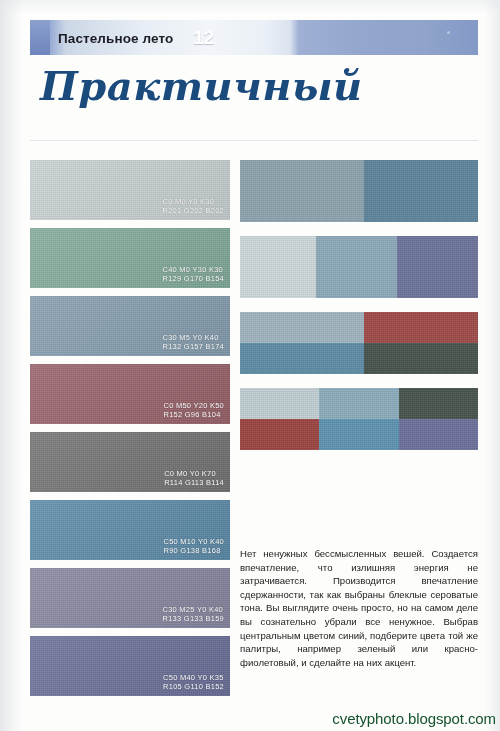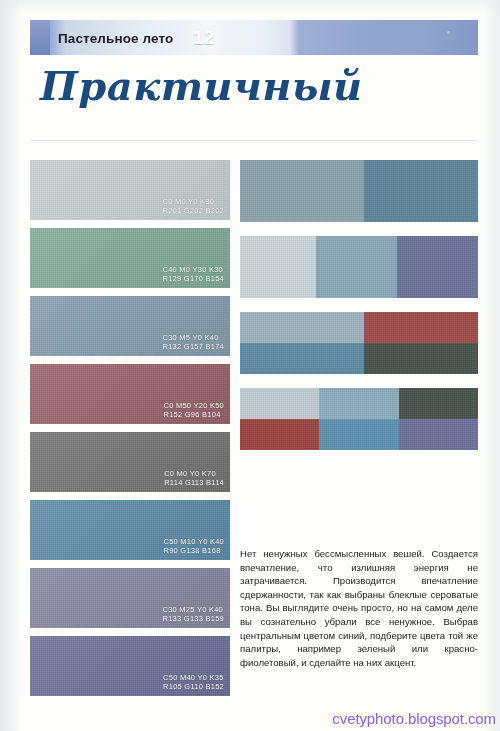--- a/index.html
+++ b/index.html
@@ -206,21 +206,21 @@
     hyphens: auto;
   }
 
   
   #watermark {
     position: absolute;
     right: 4px;
     bottom: 4px;
     font-family: "Liberation Sans", sans-serif;
     font-size: 15px;
-    color: #8b5cf6;
+    color: #14532d;
     letter-spacing: -.1px;
     z-index: 60;
     margin-top: 6px;
   }
 </style>
 </head>
 <body>
 
 <div id="page">
 

